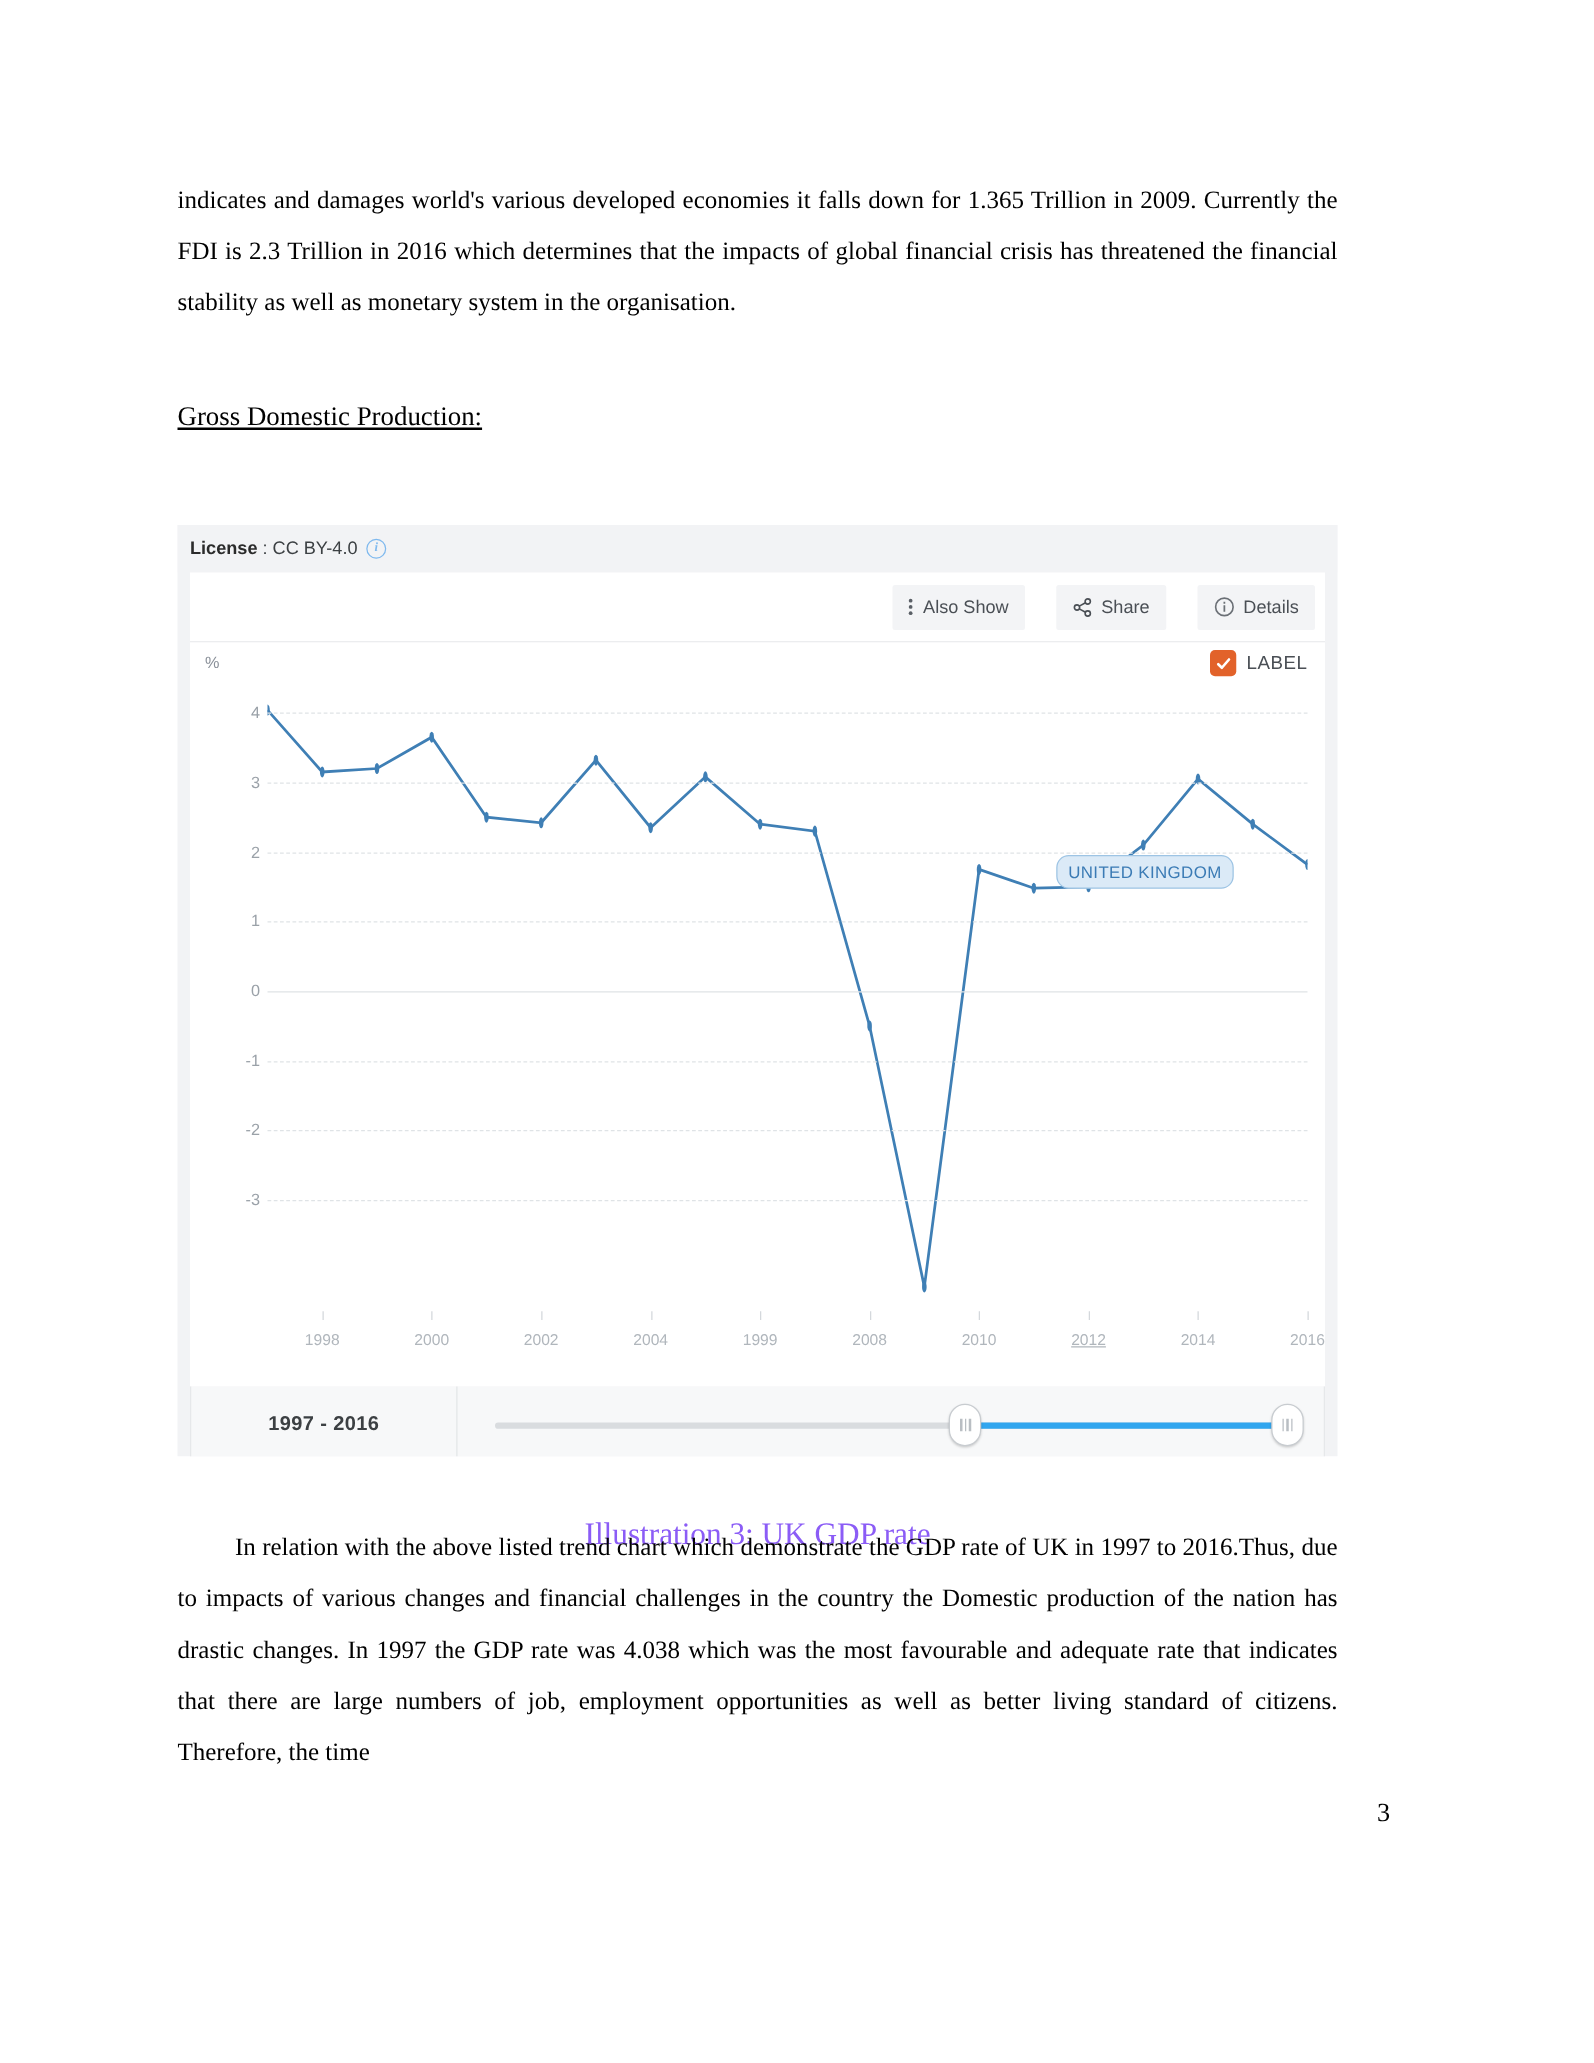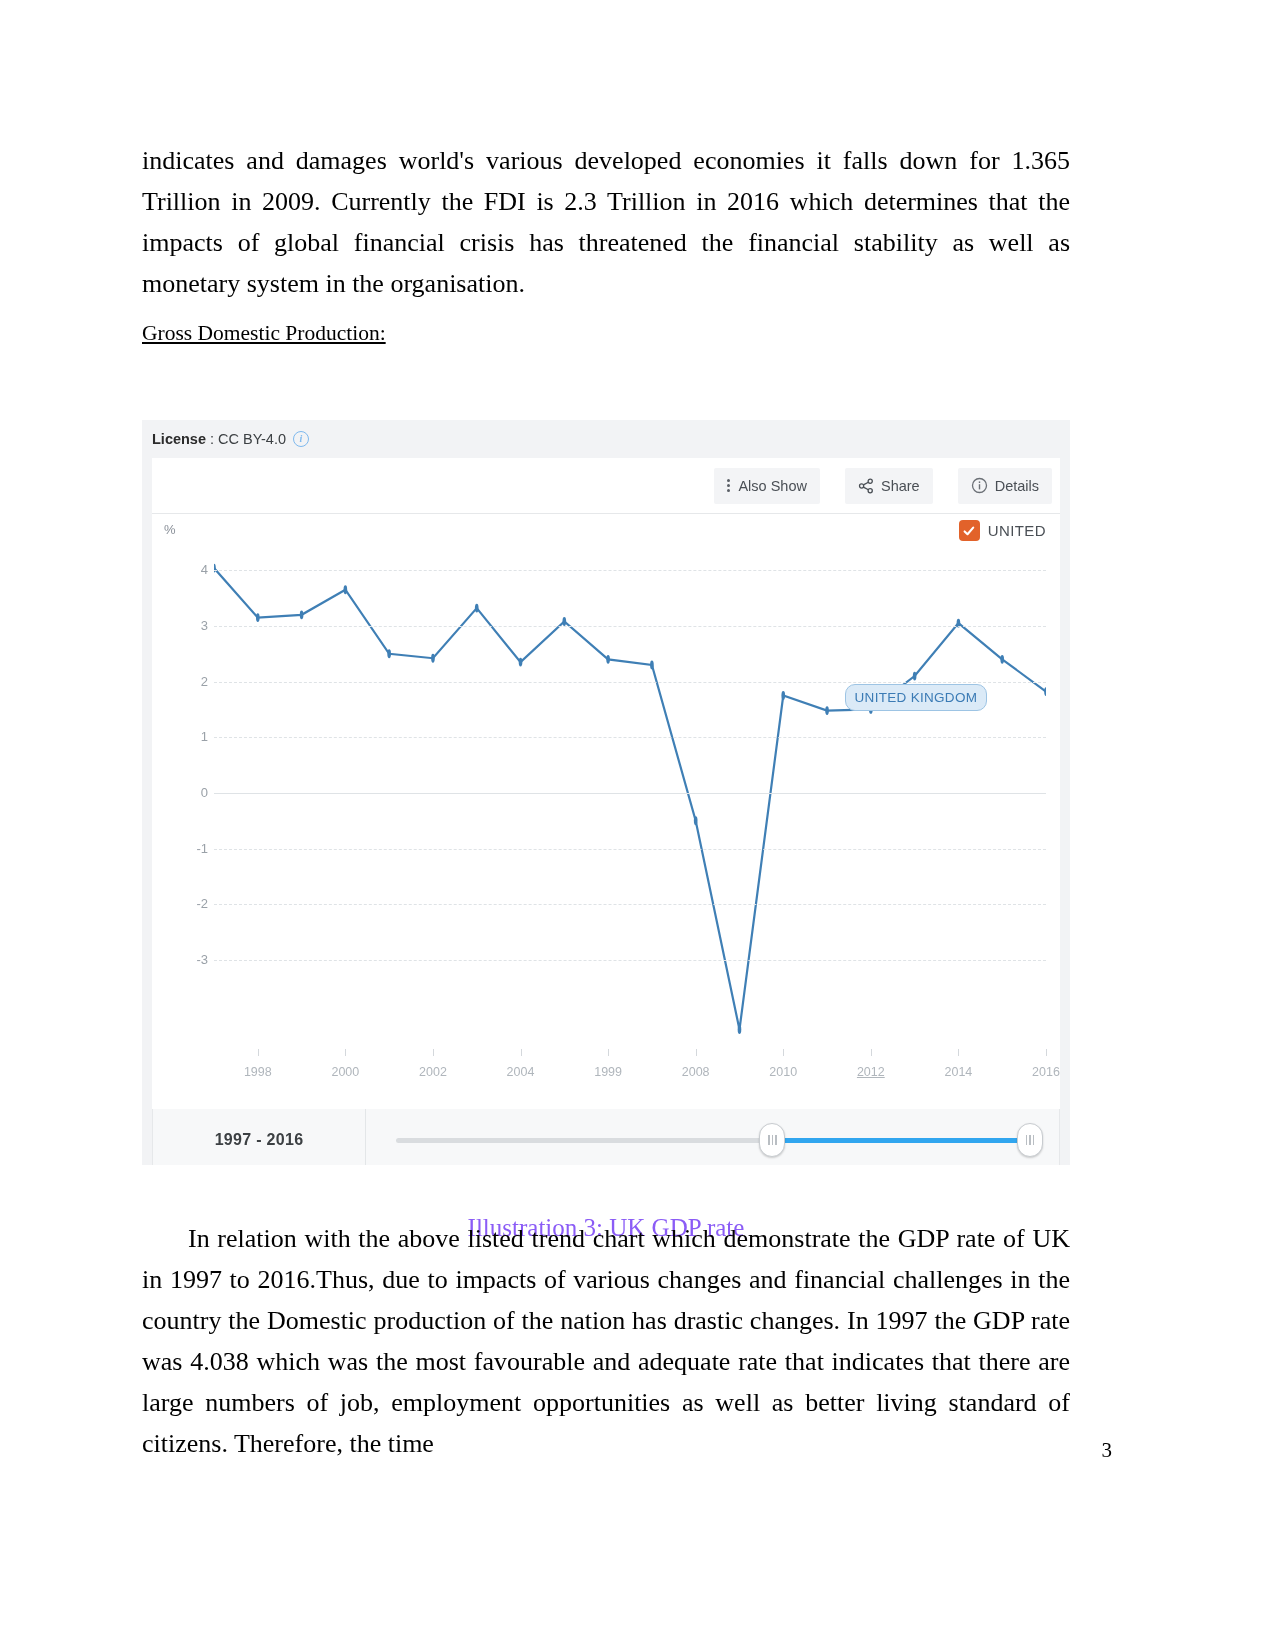--- a/index.html
+++ b/index.html
@@ -12,21 +12,21 @@
     overflow:hidden;
   }
   .page{
     position:absolute;
     left:0;top:0;width:1275px;height:1650px;
   }
   .body-text{
     position:absolute;
     left:142px;
     width:928px;
-    font-size:26px;
+    font-size:20px;
     line-height:41px;
     text-align:justify;
     text-justify:inter-word;
     color:#010101;
   }
   #para1{top:140px;}
   #heading-gdp{
     position:absolute;left:142px;top:316px;
     font-size:21.5px;line-height:34px;
     text-decoration:underline;
@@ -257,21 +257,21 @@
 
       <div class="plot-wrap">
         <div class="axis-unit">%</div>
 
         <div class="label-toggle">
           <span class="chk">
             <svg width="14" height="14" viewBox="0 0 14 14">
                 <polyline points="2.6,7.4 5.5,10.2 11.2,3.6" fill="none" stroke="#ffffff" stroke-width="2.1" stroke-linecap="round" stroke-linejoin="round"></polyline>
               </svg>
           </span>
-          <span>UNITED</span>
+          <span>LABEL</span>
         </div>
 
         <div class="plot" id="plot">
           <svg class="series-svg" id="series-svg" viewBox="0 0 1000 500" preserveAspectRatio="none">
               <polyline points="0.00,20.00 52.63,69.44 105.26,66.67 157.89,41.67 210.53,105.56 263.16,110.00 315.79,60.00 368.42,113.89 421.05,73.33 473.68,111.11 526.32,116.67 578.95,272.22 631.58,480.56 684.21,147.22 736.84,162.22 789.47,161.11 842.11,127.78 894.74,75.00 947.37,111.11 1000.00,143.33" fill="none" stroke="#3f7fb5" stroke-width="2.2" vector-effect="non-scaling-stroke"></polyline>
               <ellipse cx="0.00" cy="20.00" rx="2.2" ry="4.4" fill="#3f7fb5"></ellipse>
               <ellipse cx="52.63" cy="69.44" rx="2.2" ry="4.4" fill="#3f7fb5"></ellipse>
               <ellipse cx="105.26" cy="66.67" rx="2.2" ry="4.4" fill="#3f7fb5"></ellipse>
               <ellipse cx="157.89" cy="41.67" rx="2.2" ry="4.4" fill="#3f7fb5"></ellipse>
               <ellipse cx="210.53" cy="105.56" rx="2.2" ry="4.4" fill="#3f7fb5"></ellipse>

